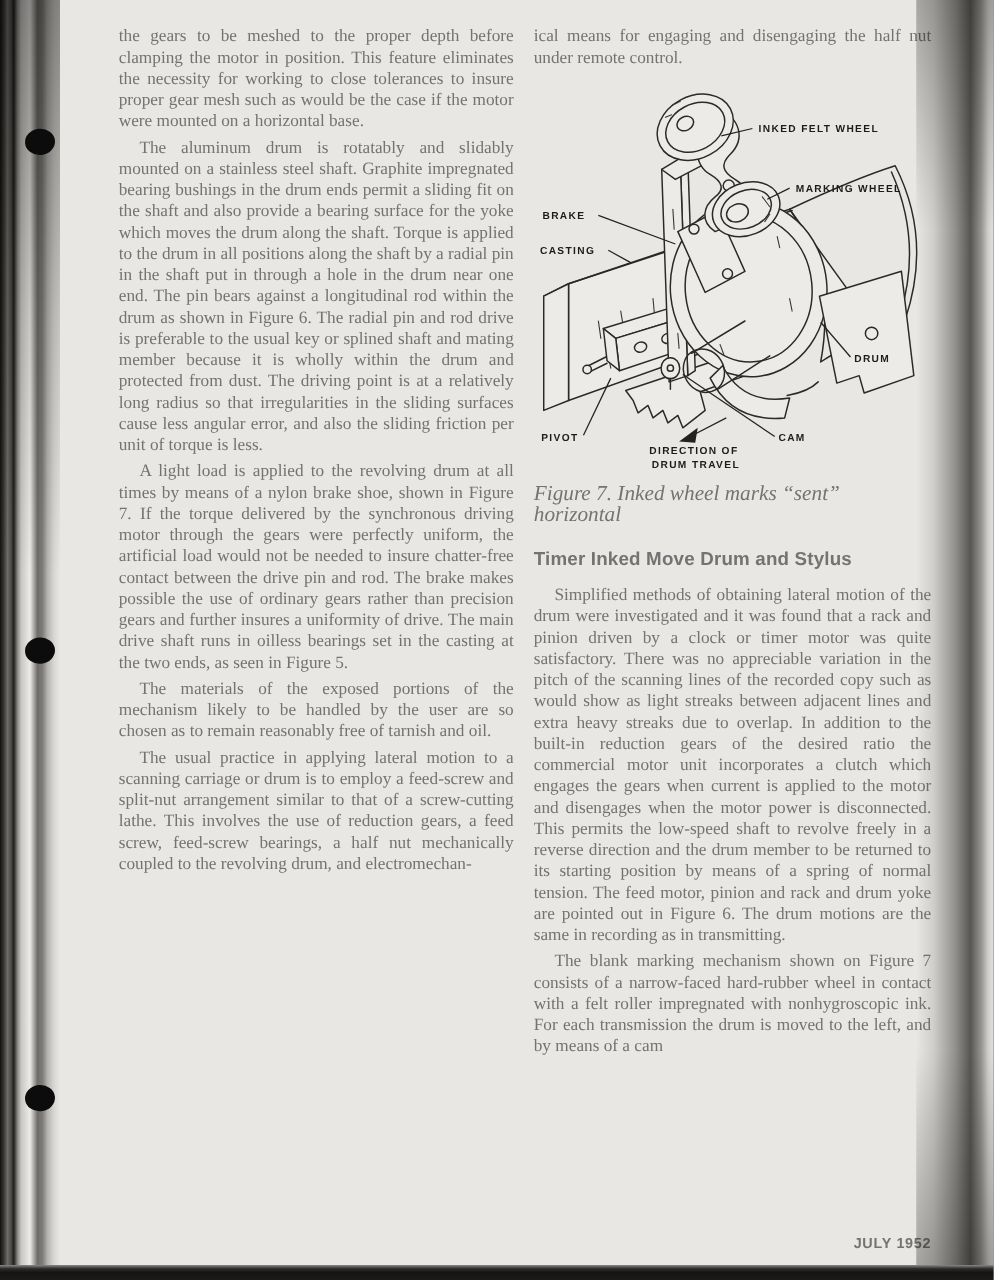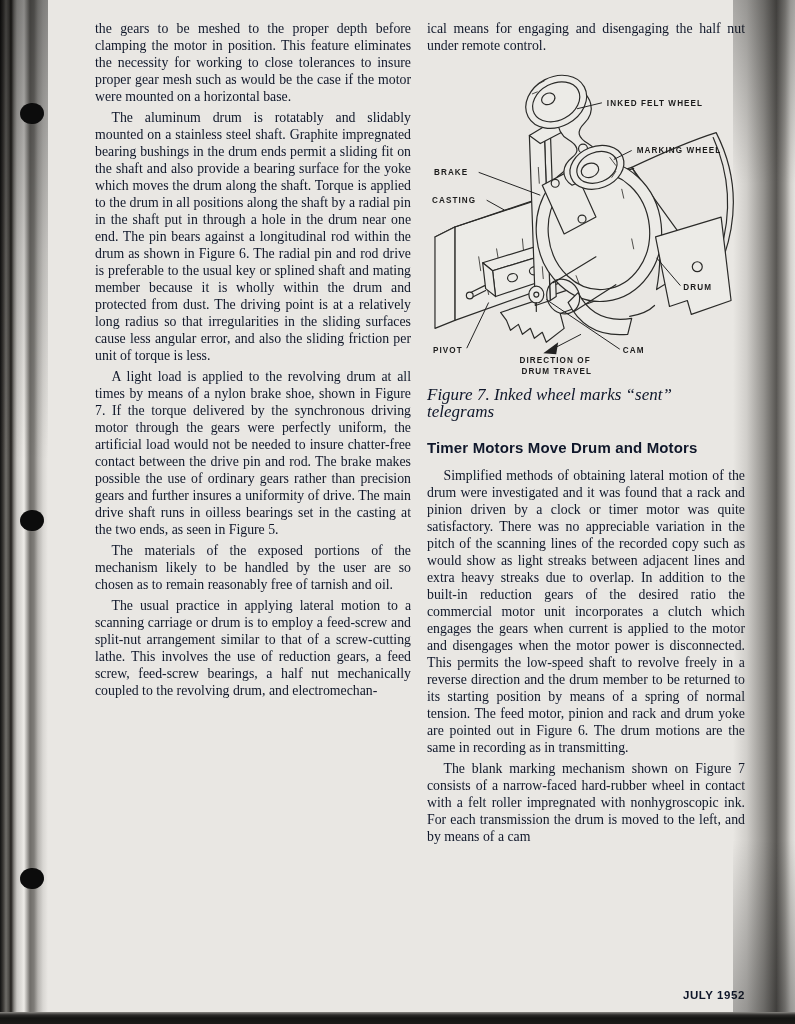--- a/index.html
+++ b/index.html
@@ -1,20 +1,20 @@
 <!DOCTYPE html>
 <html><head>
 <meta charset="utf-8">
 <style>
   html,body { margin:0; padding:0; background:#555; }
   .page {
     position:relative; width:795px; height:1024px;
     background:#e9e7e3; overflow:hidden;
     font-family:"Liberation Serif","DejaVu Serif",serif;
-    color:#0f172a;
+    color:#737373;
   }
 
   
   .binding {
     position:absolute; left:0; top:0; width:48px; height:1024px;
     background:linear-gradient(to right,
       #121212 0px,#393734 3px,#6e6c68 6px,#4c4a46 9px,
       #201e1b 11px,#8a8884 14px,#c9c7c3 17px,#d9d7d3 20px,
       #edebe7 24px,#aeaca8 27px,#6f6d69 30px,#7f7d79 34px,
       #b5b3af 38px,#d8d6d2 43px,#e9e7e3 48px);
@@ -233,25 +233,25 @@
         <text class="fig-label" x="5" y="132">CASTING</text>
         <text class="fig-label" x="6" y="283">PIVOT</text>
         <text class="fig-label" x="197" y="283">CAM</text>
         <text class="fig-label" x="258" y="219">DRUM</text>
         <text class="fig-label" x="93" y="293">DIRECTION OF</text>
         <text class="fig-label" x="95" y="304">DRUM TRAVEL</text>
       </svg>
 
       <figcaption class="figcap">
         <div>Figure 7. Inked wheel marks “sent”</div>
-        <div>telegrams</div>
+        <div>horizontal</div>
       </figcaption>
     </figure>
 
-    <h3 class="heading">Timer Motors Move Drum and Motors</h3>
+    <h3 class="heading">Timer Inked Move Drum and Stylus</h3>
     <p class="indent">Simplified methods of obtaining lateral motion of the drum were investigated and it was found that a rack and pinion driven by a clock or timer motor was quite satisfactory. There was no appreciable variation in the pitch of the scanning lines of the recorded copy such as would show as light streaks between adjacent lines and extra heavy streaks due to overlap. In addition to the built-in reduction gears of the desired ratio the commercial motor unit incorporates a clutch which engages the gears when current is applied to the motor and disengages when the motor power is disconnected. This permits the low-speed shaft to revolve freely in a reverse direction and the drum member to be returned to its starting position by means of a spring of normal tension. The feed motor, pinion and rack and drum yoke are pointed out in Figure 6. The drum motions are the same in recording as in transmitting.</p>
     <p class="indent">The blank marking mechanism shown on Figure 7 consists of a narrow-faced hard-rubber wheel in contact with a felt roller impregnated with nonhygroscopic ink. For each transmission the drum is moved to the left, and by means of a cam</p>
   </div>
 
   <div class="page-num">96</div>
   <div class="issue-date">JULY 1952</div>
 
   <div class="right-shadow"></div>
   <div class="bottom-band"></div>
 </div>

